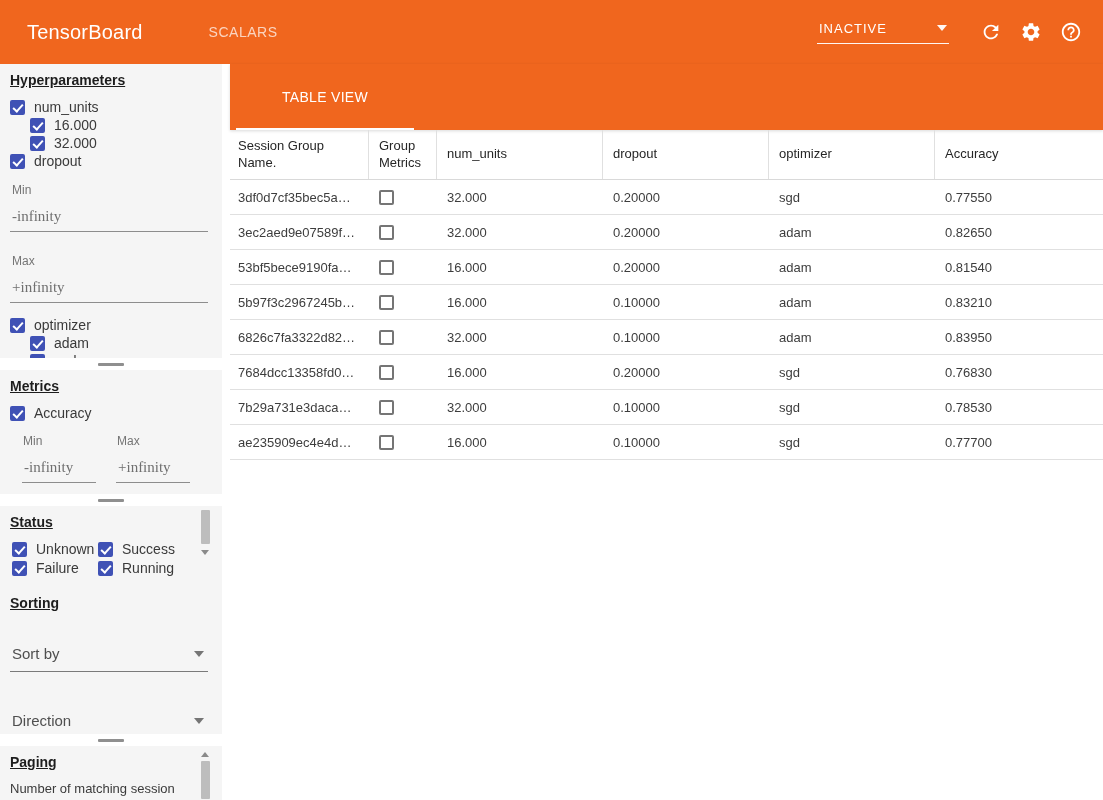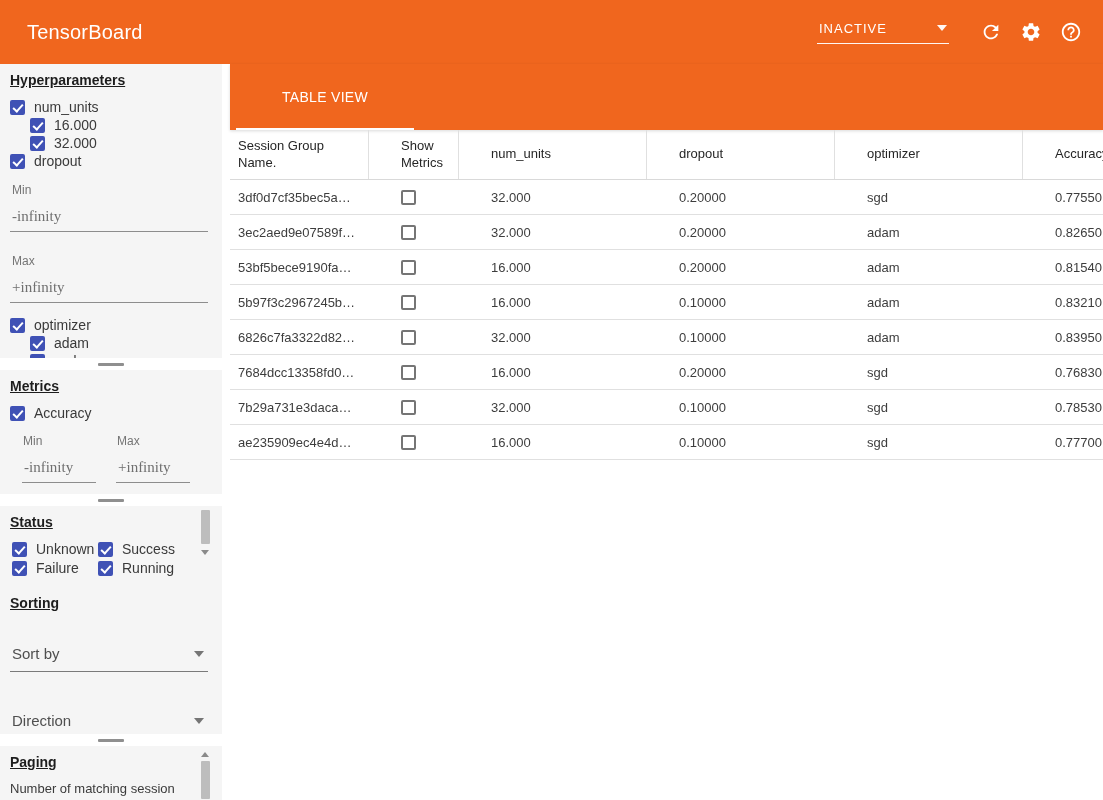--- a/index.html
+++ b/index.html
@@ -76,37 +76,38 @@
   .ms-arrow-up { width:0; height:0; border-left:4px solid transparent; border-right:4px solid transparent;
     border-bottom:5px solid #8a8a8a; margin-bottom:4px; }
 
   
   .view-tabs { height:66px; background:#f0661e; display:flex; align-items:stretch; box-shadow:0 1px 3px rgba(0,0,0,.15); }
   .view-tab { padding:0 52px; display:flex; align-items:center; justify-content:center; font-size:14px;
     letter-spacing:.3px; color:rgba(255,255,255,.72); position:relative; cursor:pointer; white-space:nowrap; }
   .view-tab.active { color:#fff; }
   .view-tab.active::after { content:""; position:absolute; left:6px; right:6px; bottom:0; height:2px; background:#fff; }
 
-  .tgrid { display:grid; grid-template-columns:139px 68px 166px 166px 166px minmax(0,1fr);gap:22px; }
+  .tgrid { display:grid; grid-template-columns:139px 68px 166px 166px 166px minmax(0,1fr); }
   .thead { height:50px; border-bottom:1px solid #d9d9d9; }
   .th { display:flex; align-items:center; font-size:13px; color:#262626; padding:4px 6px 4px 10px;
     border-right:1px solid #e0e0e0; line-height:1.25; }
   .th:first-child { padding-left:8px; }
   .th:last-child { border-right:none; }
   .trow { height:35px; border-bottom:1px solid #e0e0e0; align-items:center; font-size:13px; color:#3d3d3d; }
   .td { padding-left:10px; white-space:nowrap; overflow:hidden; text-overflow:clip; }
   .td.name { padding-left:8px; }
   .td.show { padding-left:10px; display:flex; align-items:center; }
 </style>
 </head>
 <body>
 
 <header class="app-header">
   <div class="logo">TensorBoard</div>
   <nav class="hdr-tabs">
+    <div class="hdr-tab">SCALARS</div>
   </nav>
   <div class="hdr-right">
     <div class="status-select">
       <span>INACTIVE</span>
       <span class="tri-down-w"></span>
     </div>
     <div class="hdr-icon">
       <svg viewBox="0 0 24 24">
           <path d="M17.65 6.35C16.2 4.9 14.21 4 12 4c-4.42 0-7.99 3.58-7.99 8s3.57 8 7.99 8c3.73 0 6.84-2.55 7.73-6h-2.08c-.82 2.33-3.04 4-5.65 4-3.31 0-6-2.69-6-6s2.69-6 6-6c1.66 0 3.14.69 4.22 1.78L13 11h7V4l-2.35 2.35z"></path>
         </svg>
@@ -245,21 +246,21 @@
 
   <div class="gapcol"></div>
 
   <main class="main">
     <div class="view-tabs">
       <div class="view-tab active">TABLE VIEW</div>
     </div>
 
     <div class="tgrid thead">
       <div class="th">Session Group Name.</div>
-      <div class="th">Show Metrics</div>
+      <div class="th">Group Metrics</div>
       <div class="th">num_units</div>
       <div class="th">dropout</div>
       <div class="th">optimizer</div>
       <div class="th">Accuracy</div>
     </div>
 
     <div class="tgrid trow">
       <div class="td name">3df0d7cf35bec5a…</div>
       <div class="td show">
           <span class="cb"></span>

